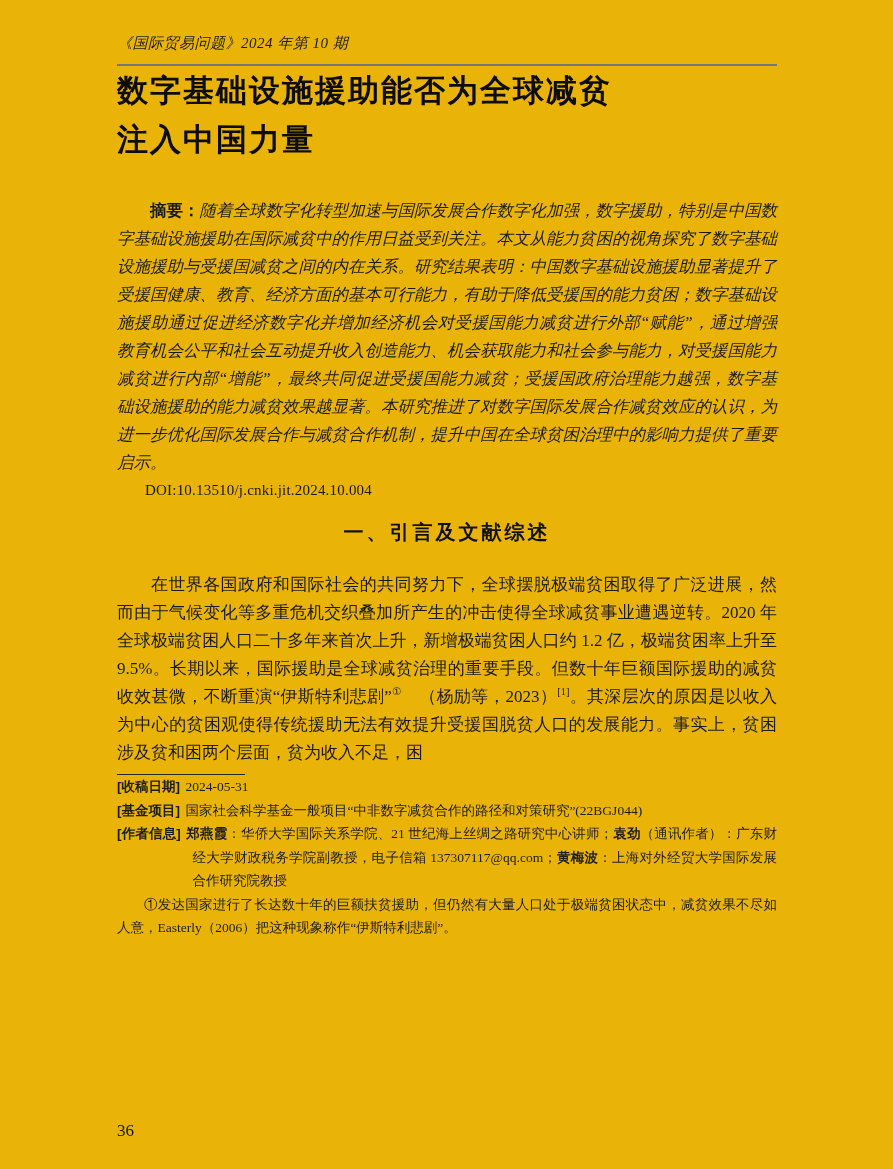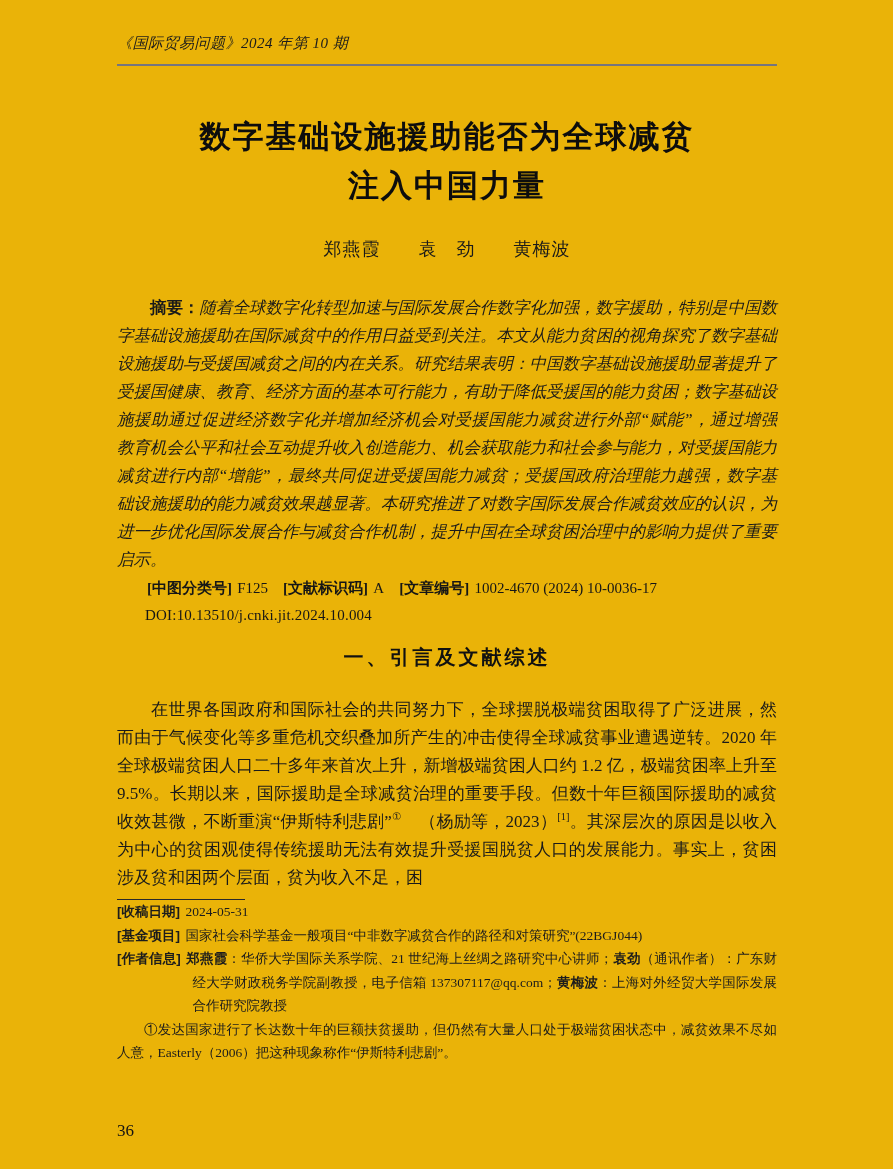--- a/index.html
+++ b/index.html
@@ -19,22 +19,21 @@
     font-style: italic;
     letter-spacing: 0.5px;
     color: #1c1c1c;
   }
   .header-rule {
     margin-top: 11px;
     height: 0;
     border-top: 2px solid #75757f;
   }
   .article-title {
-    margin-top: 46px;
-    text-align: center;
+    text-align: left;
     font-family: "Liberation Sans", "DejaVu Sans", sans-serif;
     font-weight: 700;
     font-size: 31px;
     line-height: 49px;
     letter-spacing: 2px;
     color: #0d0d0d;
   }
   .authors-line {
     margin-top: 27px;
     text-align: center;
@@ -129,25 +128,23 @@
 <div class="page">
 
   <div class="journal-header">《国际贸易问题》2024 年第 10 期</div>
   <div class="header-rule"></div>
 
   <div class="article-title">
     <div>数字基础设施援助能否为全球减贫</div>
     <div>注入中国力量</div>
   </div>
 
-  <div class="authors-line">郑燕霞　　袁　劲　　黄梅波</div>
 
   <div class="abstract-block">
     <p class="para cjk-italic"><span class="bold-label">摘要：</span><span>随着全球数字化转型加速与国际发展合作数字化加强，数字援助，特别是中国数字基础设施援助在国际减贫中的作用日益受到关注。本文从能力贫困的视角探究了数字基础设施援助与受援国减贫之间的内在关系。研究结果表明：中国数字基础设施援助显著提升了受援国健康、教育、经济方面的基本可行能力，有助于降低受援国的能力贫困；数字基础设施援助通过促进经济数字化并增加经济机会对受援国能力减贫进行外部“赋能”，通过增强教育机会公平和社会互动提升收入创造能力、机会获取能力和社会参与能力，对受援国能力减贫进行内部“增能”，最终共同促进受援国能力减贫；受援国政府治理能力越强，数字基础设施援助的能力减贫效果越显著。本研究推进了对数字国际发展合作减贫效应的认识，为进一步优化国际发展合作与减贫合作机制，提升中国在全球贫困治理中的影响力提供了重要启示。</span></p>
-    <p class="meta-line"><span class="bold-label">[中图分类号]</span><span class="meta-gap">F125</span><span class="bold-label">[文献标识码]</span><span class="meta-gap">A</span><span class="bold-label">[文章编号]</span><span>1002-4670 (2024) 10-0036-17</span></p>
     <p class="doi-line">DOI:10.13510/j.cnki.jit.2024.10.004</p>
   </div>
 
   <div class="section-heading">一、引言及文献综述</div>
 
   <p class="para body-para"><span>在世界各国政府和国际社会的共同努力下，全球摆脱极端贫困取得了广泛进展，然而由于气候变化等多重危机交织叠加所产生的冲击使得全球减贫事业遭遇逆转。2020 年全球极端贫困人口二十多年来首次上升，新增极端贫困人口约 1.2 亿，极端贫困率上升至 9.5%。长期以来，国际援助是全球减贫治理的重要手段。但数十年巨额国际援助的减贫收效甚微，不断重演“伊斯特利悲剧”</span><sup class="ref">①</sup><span>　（杨励等，2023）</span><sup class="ref">[1]</sup><span>。其深层次的原因是以收入为中心的贫困观使得传统援助无法有效提升受援国脱贫人口的发展能力。事实上，贫困涉及贫和困两个层面，贫为收入不足，困</span></p>
 
   <div class="footnote-divider"></div>
 
   <div class="footnotes">

